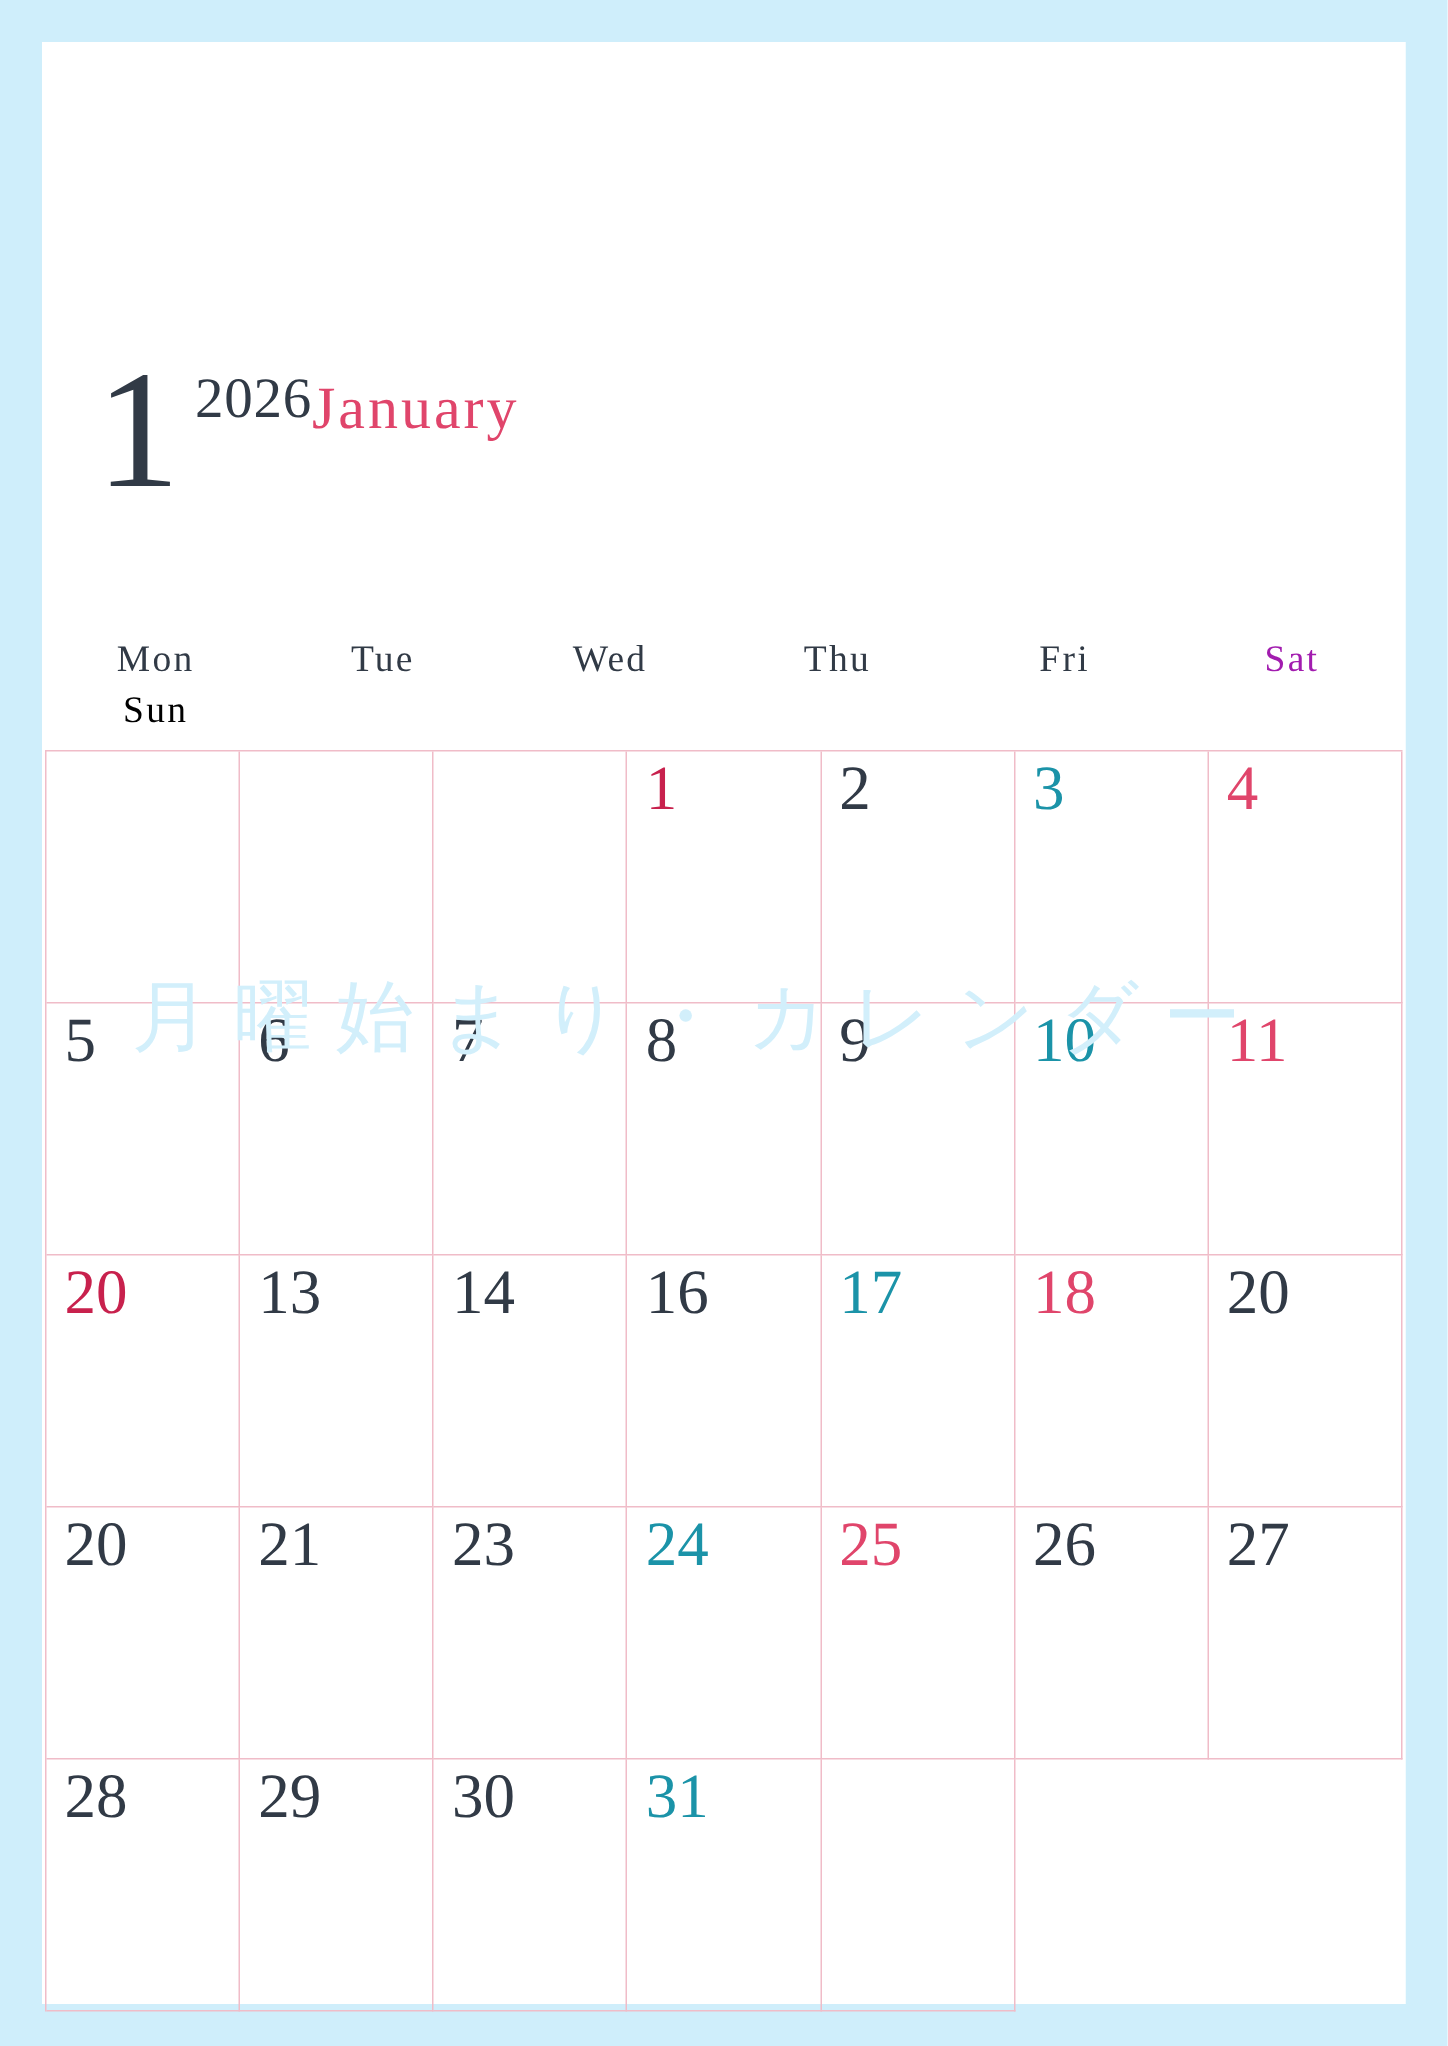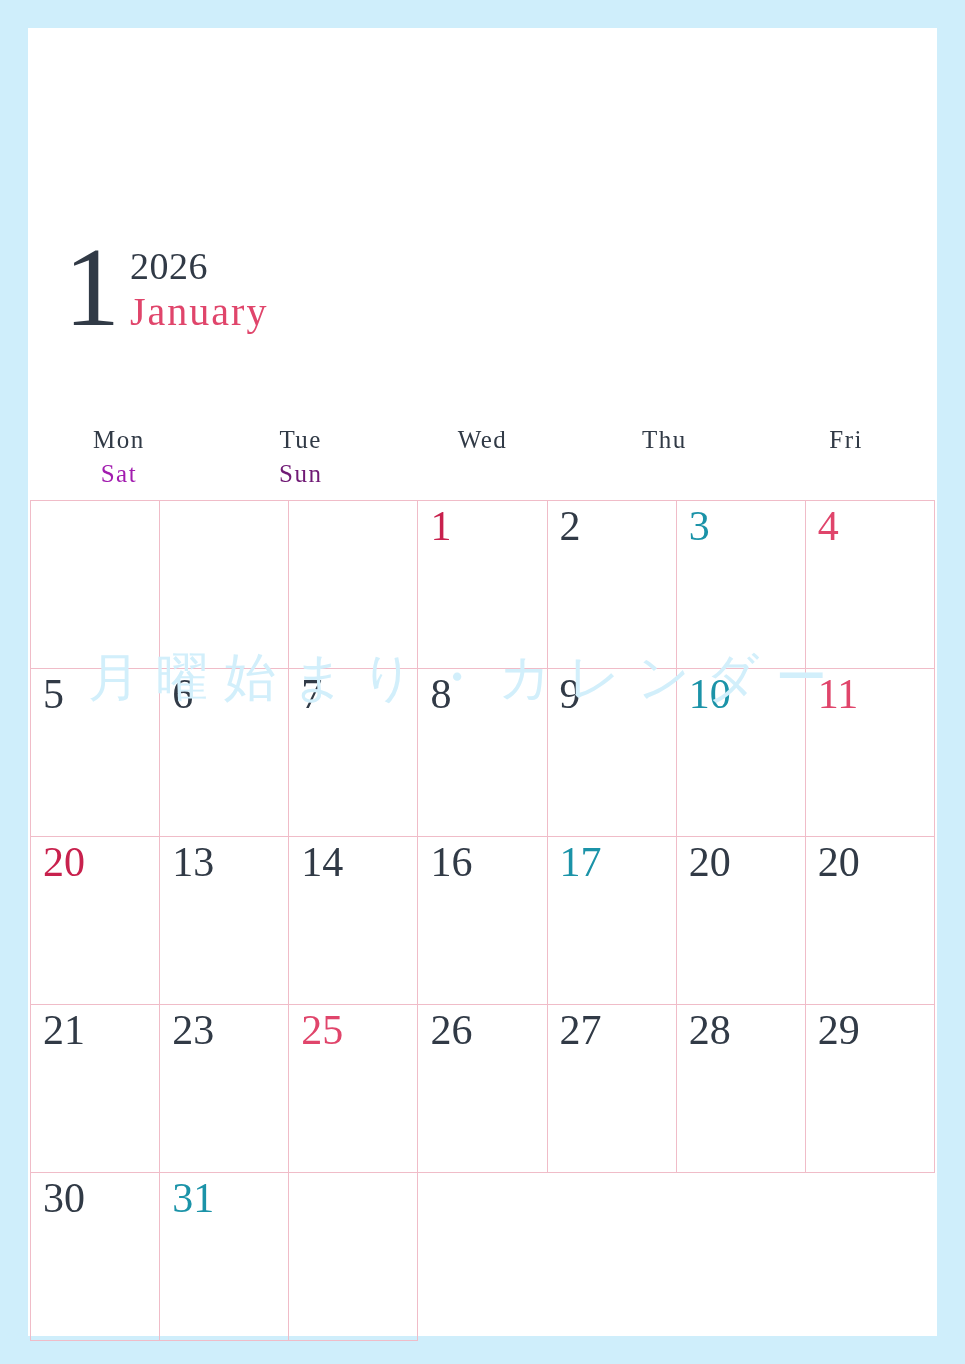--- a/index.html
+++ b/index.html
@@ -39,21 +39,21 @@
   .month-num {
     font-family: "Liberation Serif", serif;
     font-size: 112px;
     line-height: 0.98;
     color: #313a46;
     font-weight: 400;
     letter-spacing: -2px;
   }
   .title-right {
     display: flex;
-    flex-direction: column;
+    flex-direction: row;
     margin-left: 12px;
     padding-top: 14px;
   }
   .year {
     font-size: 38px;
     color: #313a46;
     line-height: 1.05;
     letter-spacing: 0.5px;
   }
   .month-name {
@@ -81,33 +81,33 @@
 
   
   .cal {
     position: absolute;
     left: 0;
     top: 398px;
     width: 100%;
   }
   .dow-row {
     display: grid;
-    grid-template-columns: repeat(5, 1fr);
+    grid-template-columns: repeat(6, 1fr);
     padding: 0 0 0 0;
     margin: 0 0 6px 0;
   }
   .dow {
     text-align: center;
     font-size: 25px;
     color: #313a46;
     letter-spacing: 1.5px;
     padding-bottom: 6px;
   }
   .dow.sat { color: #a21caf; }
-  .dow.sun { color: #701a75; }
+  .dow.sun { color: #000000; }
 
   .grid {
     display: grid;
     grid-template-columns: repeat(7, 1fr);
     grid-template-rows: repeat(5, 168px);
     border-top: 1px solid #f0bcc8;
     border-left: 1px solid #f0bcc8;
     margin: 0 2px;
   }
   .cell {
@@ -202,30 +202,36 @@
           <div class="cell">
             <div class="daynum">14</div>
           </div>
           <div class="cell">
             <div class="daynum">16</div>
           </div>
           <div class="cell">
             <div class="daynum sat">17</div>
           </div>
           <div class="cell">
+            <div class="daynum sun">18</div>
+          </div>
+          <div class="cell">
             <div class="daynum">20</div>
           </div>
           <div class="cell">
             <div class="daynum">20</div>
           </div>
           <div class="cell">
             <div class="daynum">21</div>
           </div>
           <div class="cell">
             <div class="daynum">23</div>
+          </div>
+          <div class="cell">
+            <div class="daynum sat">24</div>
           </div>
           <div class="cell">
             <div class="daynum sun">25</div>
           </div>
           <div class="cell">
             <div class="daynum">26</div>
           </div>
           <div class="cell">
             <div class="daynum">27</div>
           </div>

